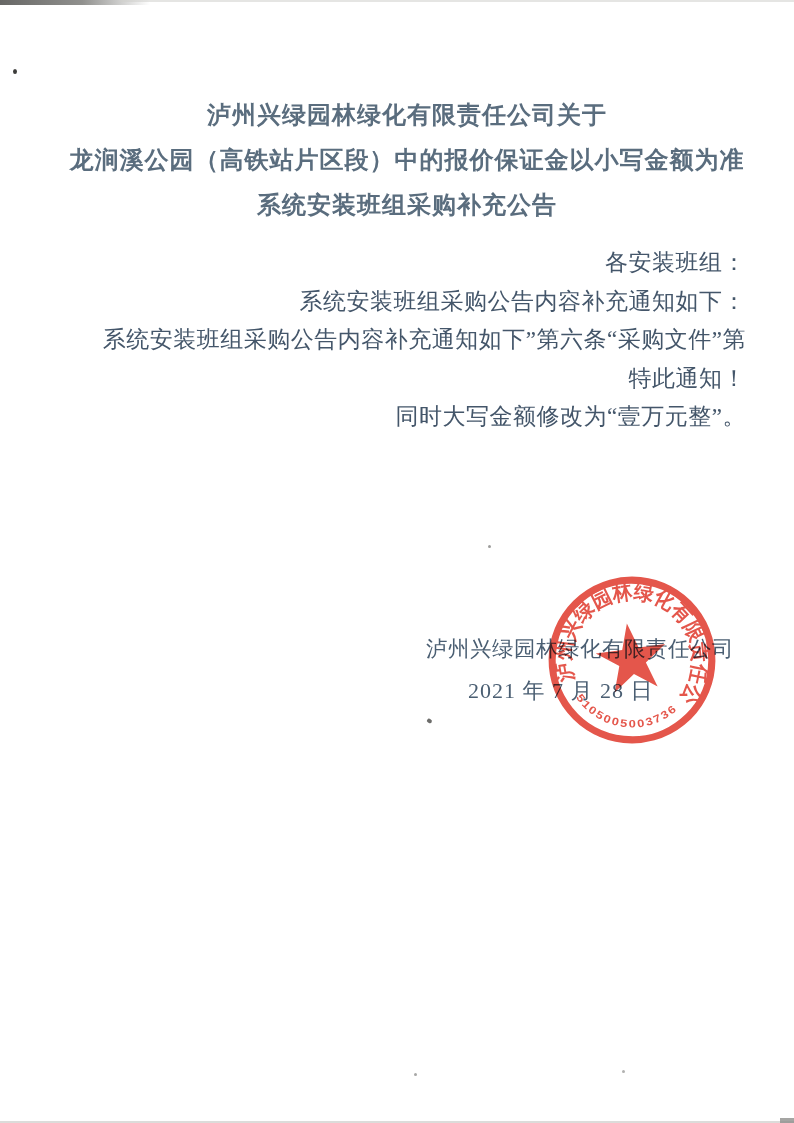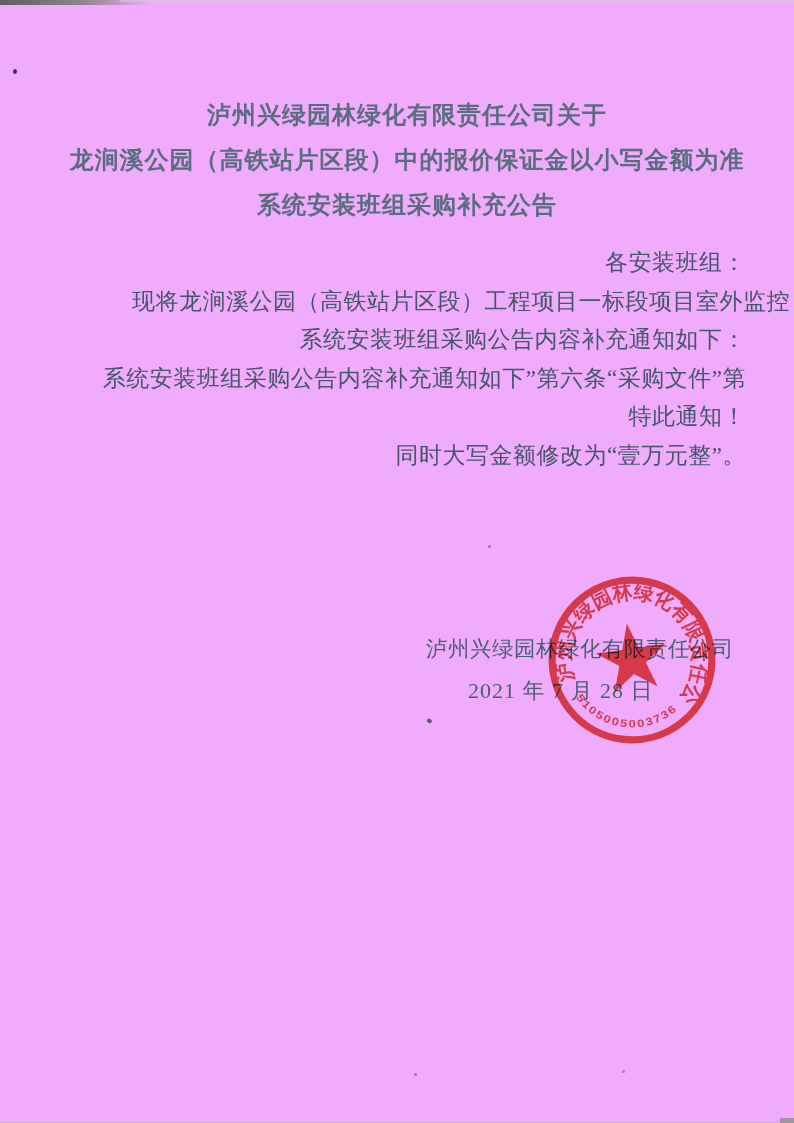--- a/index.html
+++ b/index.html
@@ -1,20 +1,20 @@
 <!DOCTYPE html>
 <html><head>
 <meta charset="utf-8">
 <style>
   html,body{margin:0;padding:0;background:#e8e8e6;}
   .page{
     position:relative;
     width:794px;height:1123px;
     margin:0 auto;
-    background:#f0abfc;
+    background:#ffffff;
     overflow:hidden;
     font-family:"Liberation Serif","DejaVu Serif",serif;
   }
   
   .smudge-top{
     position:absolute;top:0;left:0;width:150px;height:5px;
     background:linear-gradient(to right,#4c4c4a 0%,#7d7d7a 55%,rgba(200,200,198,0) 100%);
     opacity:.85;
   }
   .hairline-top{
@@ -91,21 +91,20 @@
   <div class="speck s5"></div>
 
   <header class="title">
     <div>泸州兴绿园林绿化有限责任公司关于</div>
     <div>龙涧溪公园（高铁站片区段）中的报价保证金以小写金额为准</div>
     <div>系统安装班组采购补充公告</div>
   </header>
 
   <main class="body">
     <div class="bl">各安装班组：</div>
-    <div class="bl indent">现将龙涧溪公园（高铁站片区段）工程项目一标段项目室外监控</div>
     <div class="bl">系统安装班组采购公告内容补充通知如下：</div>
     <div class="bl">系统安装班组采购公告内容补充通知如下”第六条“采购文件”第</div>
     <div class="bl indent">特此通知！</div>
     <div class="bl">同时大写金额修改为“壹万元整”。</div>
   </main>
 
   <div class="sig-company">泸州兴绿园林绿化有限责任公司</div>
   <div class="sig-date">2021 年 7 月 28 日</div>
 
   <svg class="seal" viewBox="0 0 170 170" aria-hidden="true">

